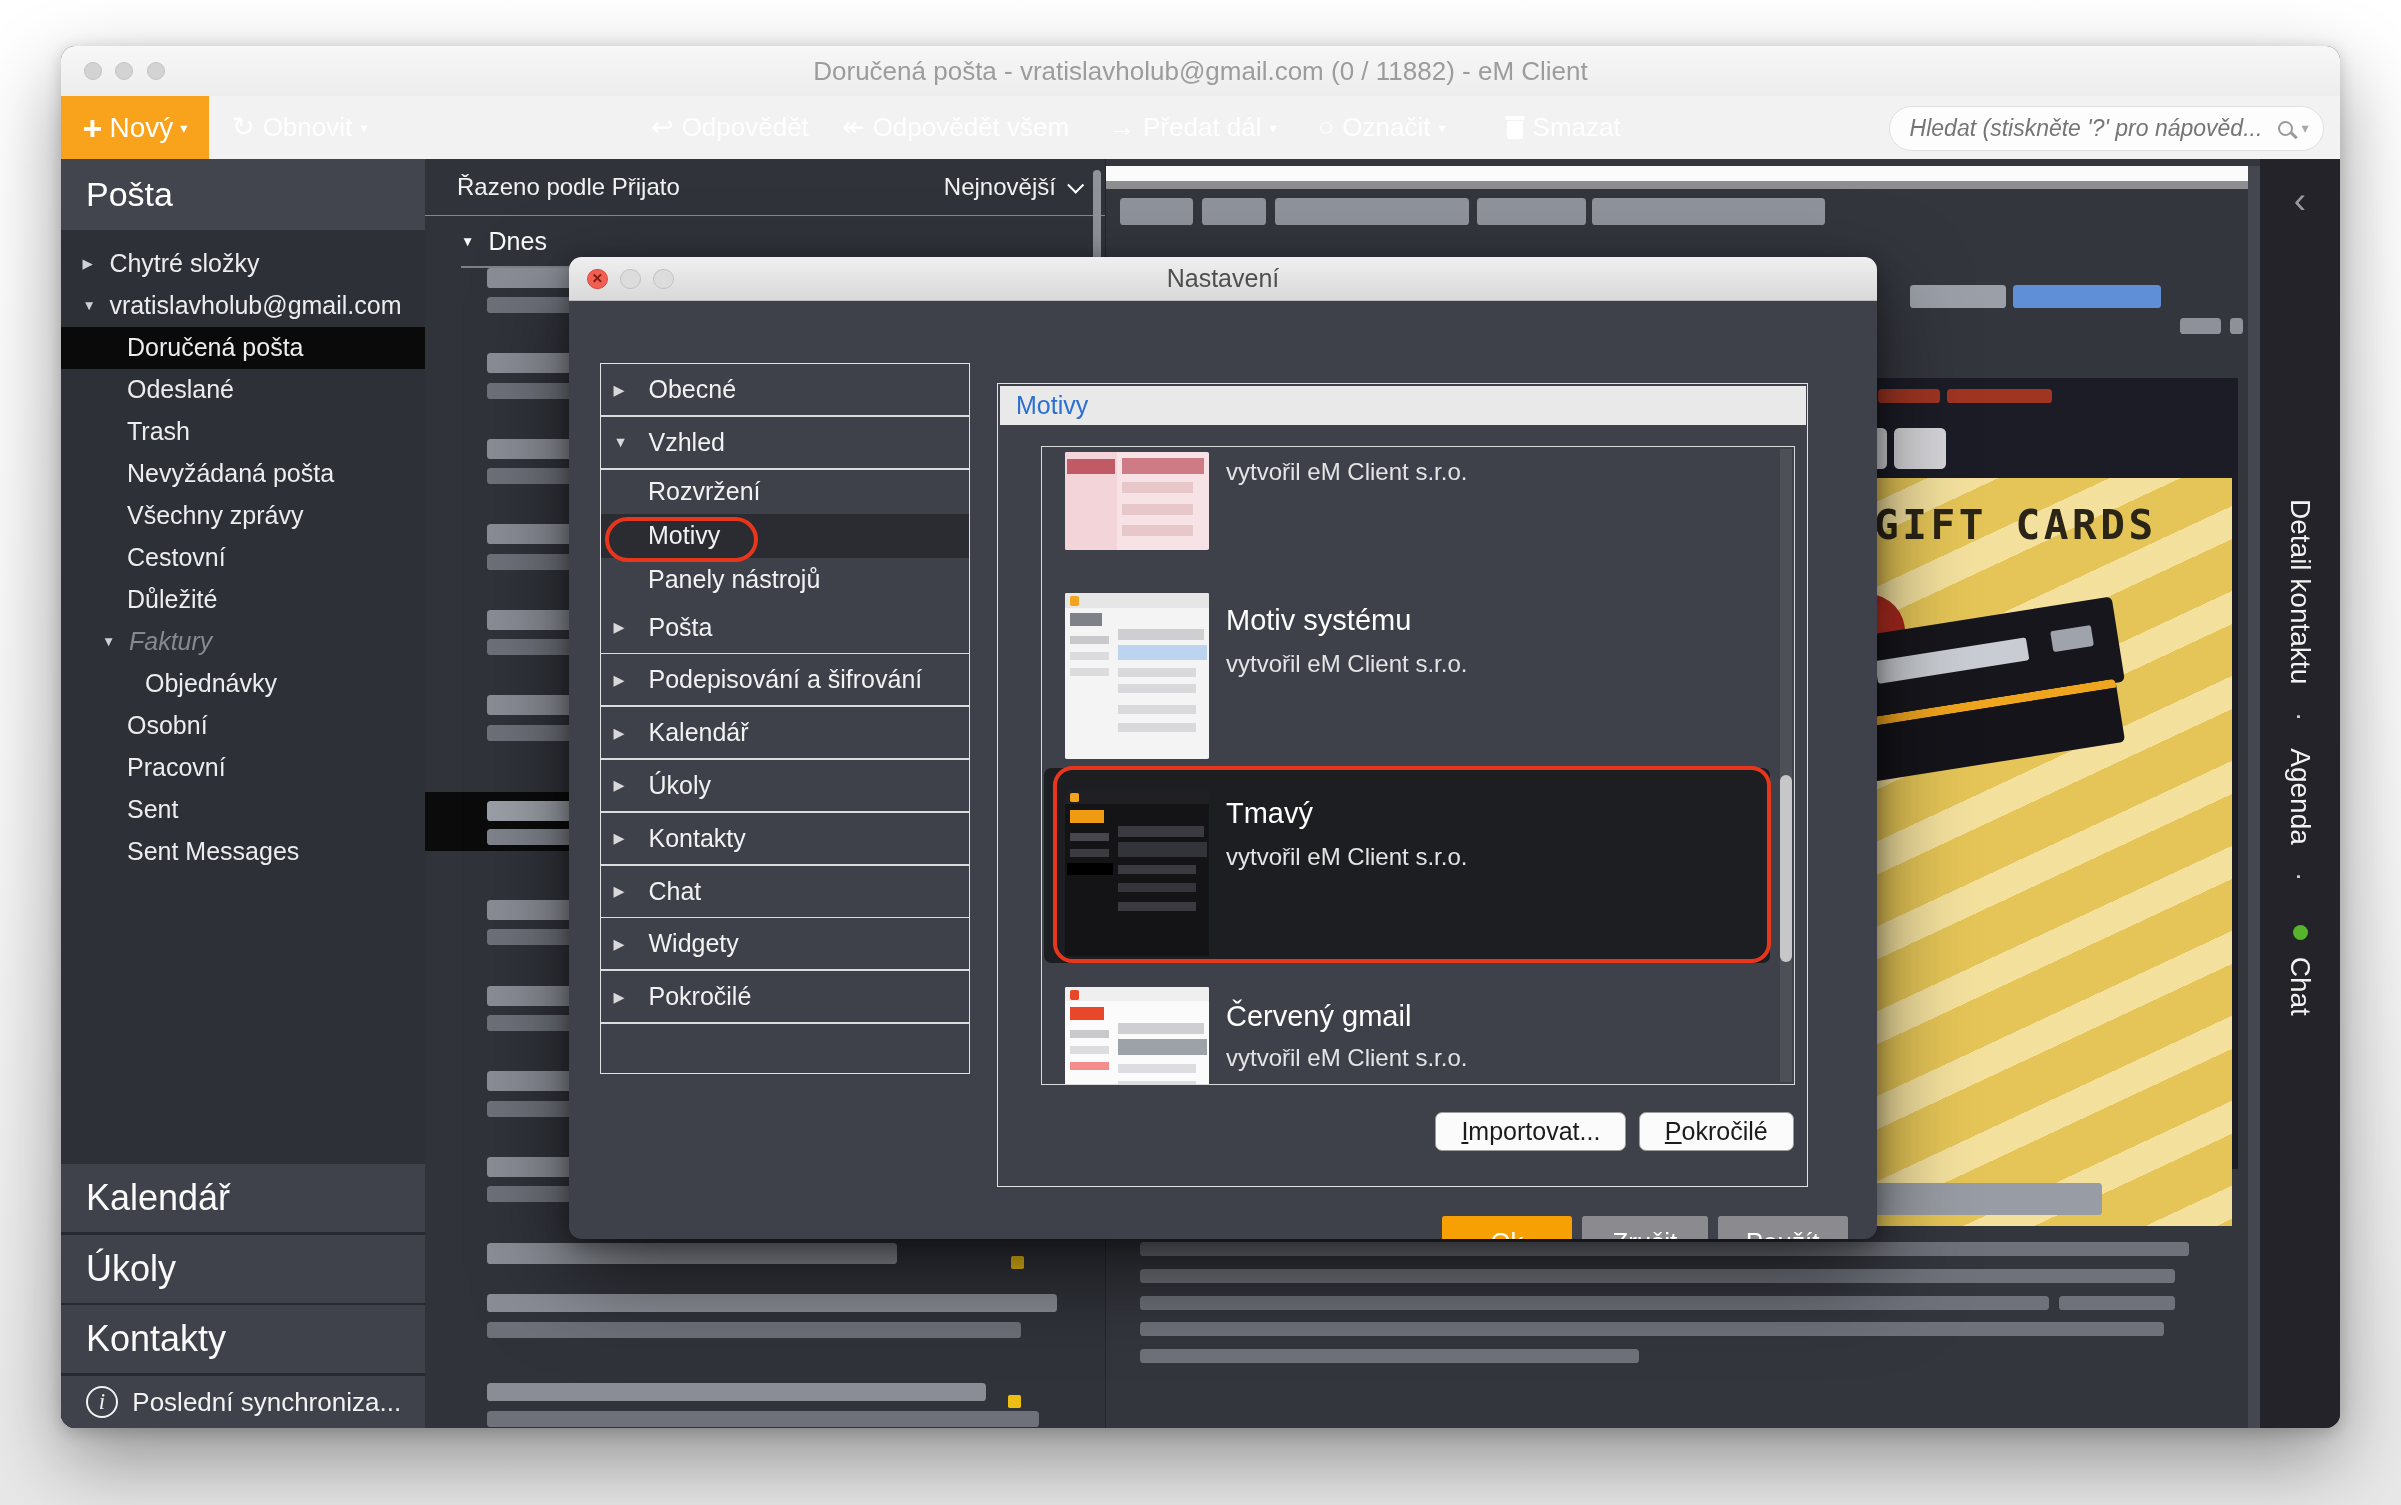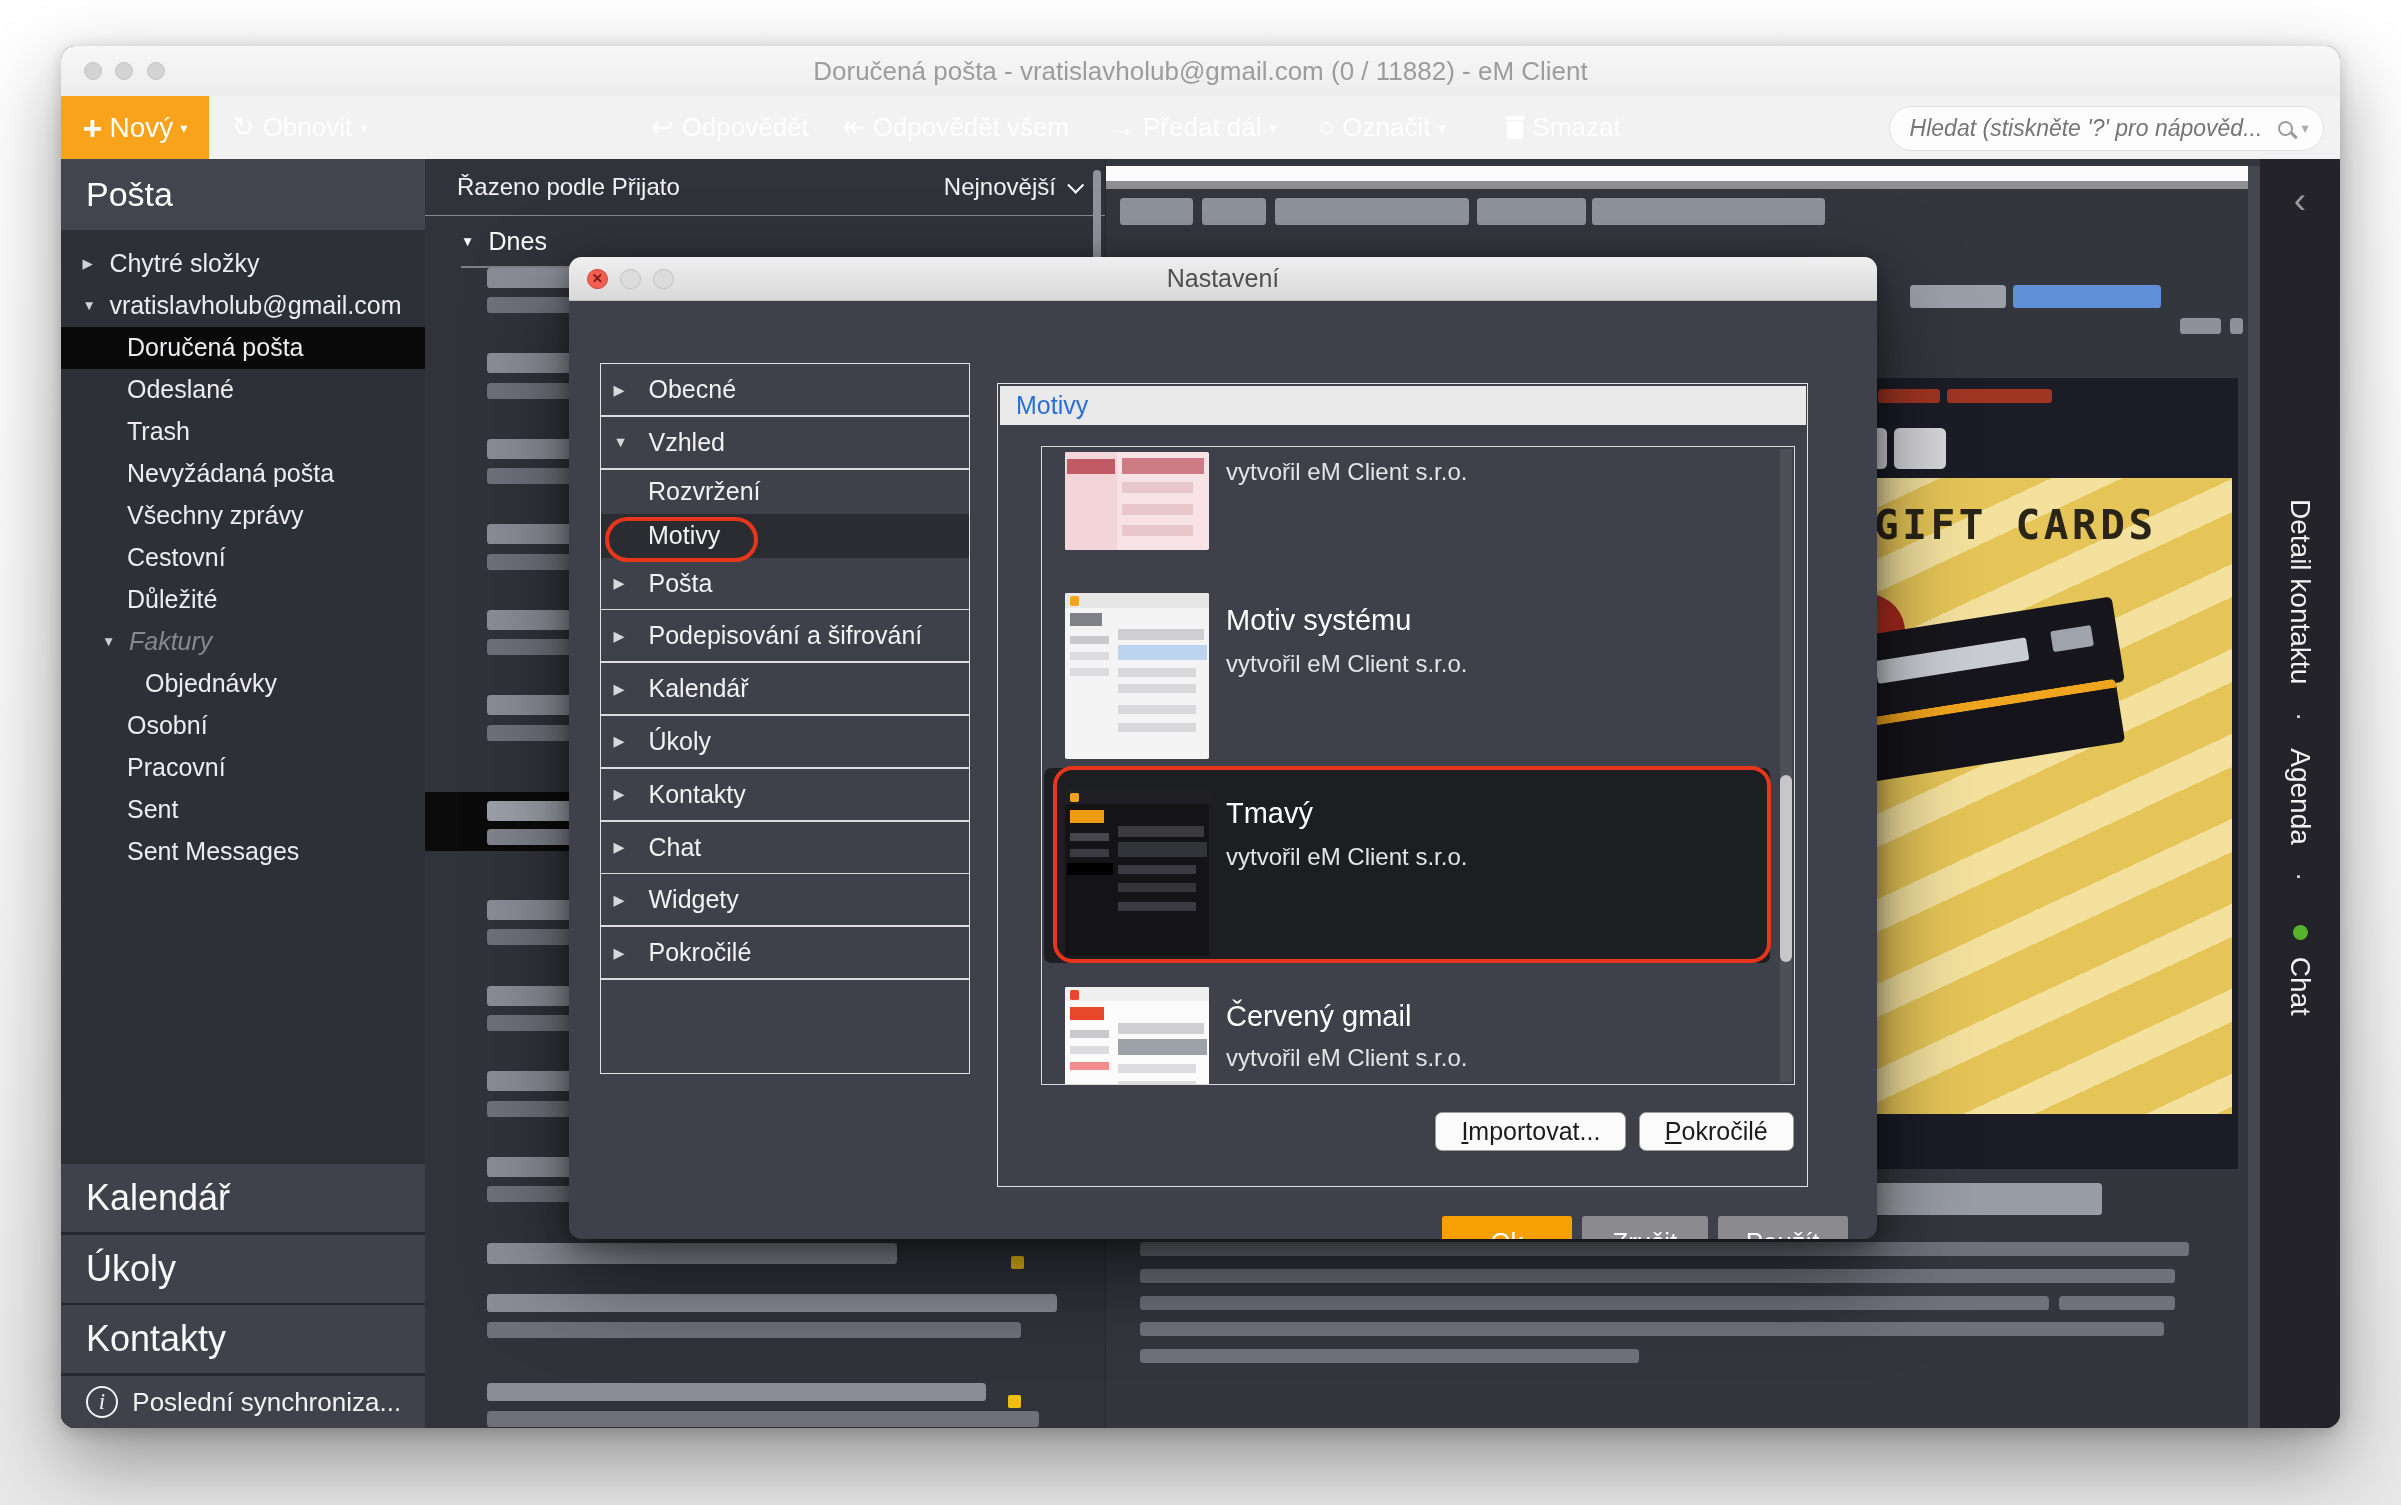--- a/index.html
+++ b/index.html
@@ -88,21 +88,21 @@
   .bar { position:absolute; border-radius:3.6px; }
   .ml-sel { position:absolute; left:0; top:633px; width:100%; height:59px; background:#0b0b0c; }
   .ml-scroll { position:absolute; right:3.6px; top:10.7px; width:8px; height:232px; background:#90939b; border-radius:4.5px; }
   .flag { position:absolute; width:12.5px; height:12.5px; background:#edbf14; border-radius:1.8px; }
 
   
   .rpane { flex:1; position:relative; background:#34363e; overflow:hidden; }
   .r-white { position:absolute; left:0; right:0; top:7.1px; height:15px; background:#fbfbfb; }
   .r-gray  { position:absolute; left:0; right:10.7px; top:22px; height:8px; background:#8e8e90; }
   .navy { position:absolute; left:738px; top:219px; width:394px; height:791px; background:#1b1c26; }
-  .gift { position:absolute; left:0; top:100px; width:388px; height:636px; overflow:hidden;
+  .gift { position:absolute; left:0; top:100px; width:388px; height:748px; overflow:hidden;
           background:#e5c557; }
   .gift .rays { position:absolute; inset:-53px;
     background:repeating-linear-gradient(-25deg, rgba(255,247,215,.55) 0 30px, rgba(255,247,215,0) 30px 77px); }
   .gift .label { position:absolute; left:30px; top:23px; font-family:"DejaVu Sans Mono",monospace; font-weight:bold;
     font-size:41px; letter-spacing:3.6px; color:#2b2517; }
   .card1 { position:absolute; left:-19.6px; top:141px; width:296px; height:86px; background:#17161c; transform:rotate(-9deg); border-radius:5.3px; }
   .card1 .stripe { position:absolute; left:52px; top:27px; width:153px; height:23px; background:#c9ccd2; border-radius:2.7px; }
   .card1 .chip { position:absolute; right:25px; top:25px; width:41px; height:21.4px; background:#9ea3ac; border-radius:2.7px; }
   .card2 { position:absolute; left:-27px; top:224px; width:305px; height:64px; background:#15141a; transform:rotate(-9deg); border-radius:5.3px; border-top:9px solid #f0a51e; }
   .bow  { position:absolute; left:-14.3px; top:116px; width:75px; height:75px; background:radial-gradient(circle at 35% 35%, #d23b2b, #8e1f16); border-radius:50%; transform:rotate(-9deg); }
@@ -487,20 +487,23 @@
         <div class="dn-row">
             <span class="arr">▼</span>
             <span>Vzhled</span>
           </div>
         <div class="dn-sep"></div>
         <div class="dn-row sub">
             <span>Rozvržení</span>
           </div>
         <div class="dn-row sub hl">
             <span>Motivy</span>
+          </div>
+        <div class="dn-row sub">
+            <span>Panely nástrojů</span>
           </div>
         <div class="dn-row">
             <span class="arr">▶</span>
             <span>Pošta</span>
           </div>
         <div class="dn-sep"></div>
         <div class="dn-row">
             <span class="arr">▶</span>
             <span>Podepisování a šifrování</span>
           </div>

